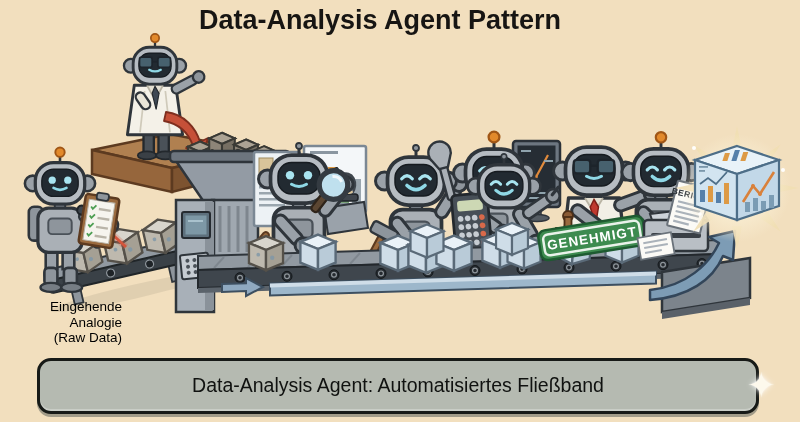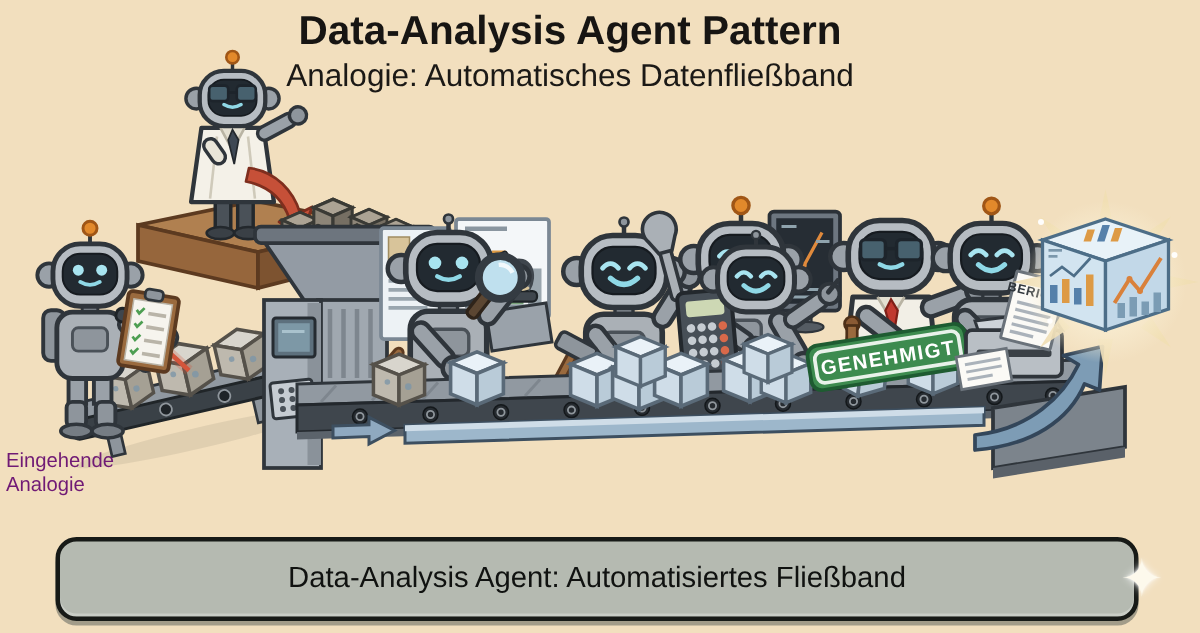--- a/index.html
+++ b/index.html
@@ -3,22 +3,22 @@
 <meta charset="utf-8">
 <style>
   html,body{margin:0;padding:0;background:#f2dfbe;}
   .scene{position:relative;width:800px;height:422px;overflow:hidden;
          background:#f2dfbe;font-family:"Liberation Sans",sans-serif;}
   .art{position:absolute;left:0;top:0;}
   svg text{font-family:"Liberation Sans",sans-serif;}
   .title-wrap{position:absolute;top:5px;left:0;width:760px;text-align:center;z-index:5;}
   .title-wrap h1{margin:0;font-size:27px;font-weight:700;color:#171513;letter-spacing:0px;}
   .title-wrap h2{margin:3px 0 0;font-size:21px;font-weight:500;color:#1b1916;}
-  .raw-label{position:absolute;left:4px;top:299px;width:118px;text-align:left;
-             font-size:13.5px;line-height:15.5px;color:#701a75;z-index:5;}
+  .raw-label{position:absolute;left:4px;top:299px;width:118px;text-align:right;
+             font-size:13.5px;line-height:15.5px;color:#000000;z-index:5;}
   .caption{position:absolute;left:37px;top:358px;width:716px;height:50px;
            background:#b5bab1;border:3px solid #171a17;border-radius:14px;
            box-shadow:0 3px 0 rgba(96,100,92,.55), inset 0 -2px 0 rgba(255,255,255,.28);
            display:flex;flex-direction:column;justify-content:center;text-align:center;
            font-size:19.5px;line-height:1.2;color:#101210;z-index:6;}
   .sparkle{position:absolute;left:747px;top:365px;font-size:34px;color:#fdf9ec;
            text-shadow:0 0 6px #ffffff,0 0 2px #ffffff;z-index:7;}
 </style>
 </head>
 <body>
@@ -598,26 +598,26 @@
           <circle cx="760" cy="194" r="2" fill="#d9813b"></circle>
     </g>
     <circle cx="694" cy="148" r="2" fill="#ffffff" opacity=".95"></circle>
     <circle cx="783" cy="170" r="2" fill="#ffffff" opacity=".95"></circle>
     <circle cx="700" cy="214" r="1.8" fill="#ffffff" opacity=".9"></circle>
   </g>
 </svg>
 
 <div class="title-wrap">
   <h1>Data-Analysis Agent Pattern</h1>
-  <h2>Analogie: Automatisches Datenfließband</h2>
 </div>
 
 <div class="raw-label">
   <div>Eingehende</div>
   <div>Analogie</div>
+  <div>(Raw Data)</div>
 </div>
 
 <div class="caption">
   <span>Data-Analysis Agent: Automatisiertes Fließband</span>
 </div>
 <span class="sparkle">✦</span>
 
 </div>
 
 </body></html>

